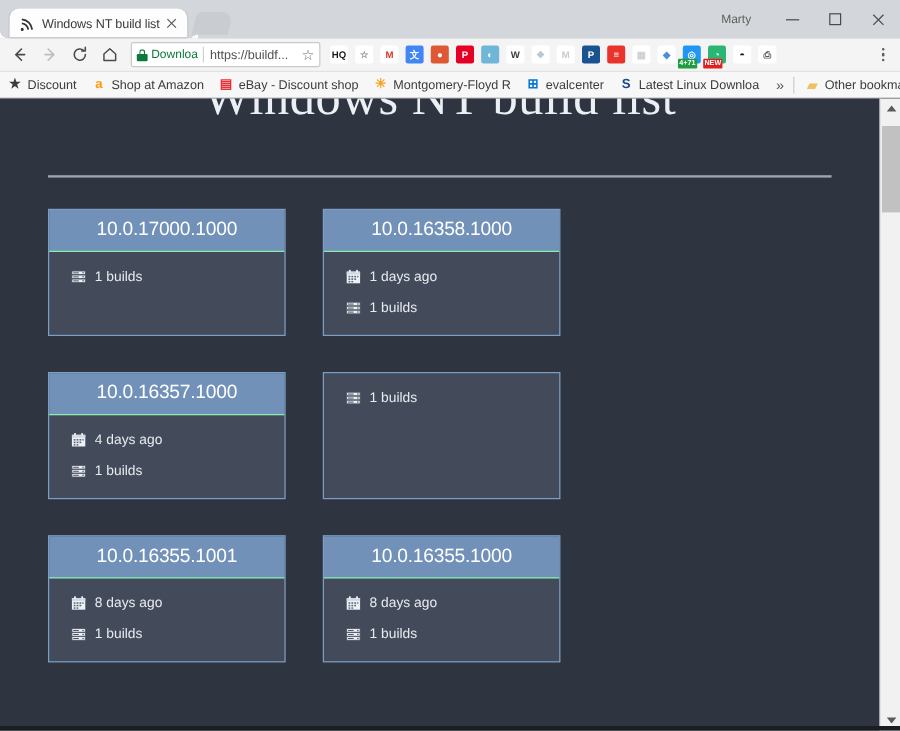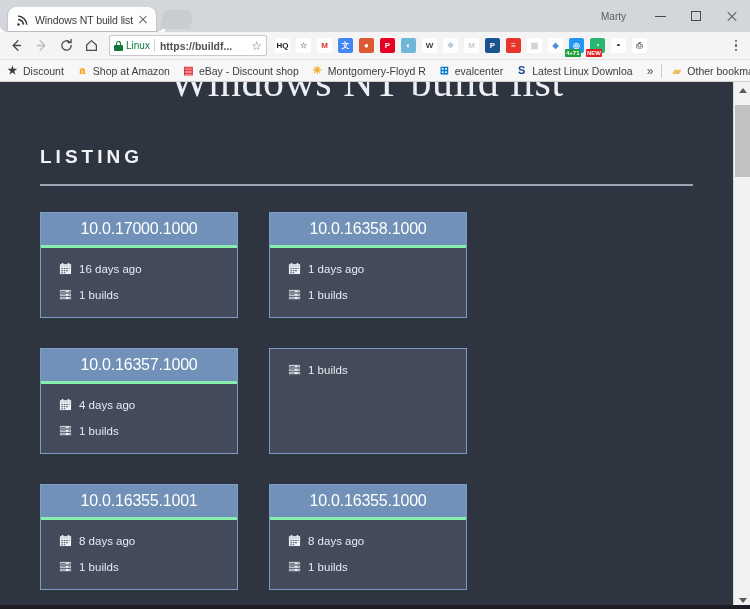--- a/index.html
+++ b/index.html
@@ -61,21 +61,21 @@
              display: flex; align-items: center; padding: 0 4px; margin: 0 5px; }
   .lock { width: 9px; height: 10px; flex:0 0 9px; margin-right: 3px; position: relative; }
   .lock-body { position:absolute; bottom:0; left:0; width:9px; height:6px;
                background:#0b7a39; border-radius:1px; }
   .lock-shackle { position:absolute; top:0; left:2px; width:5px; height:5px;
                   border:1.4px solid #0b7a39; border-bottom:none;
                   border-radius: 3px 3px 0 0; }
   .secure-text { font-size: 10px; color: #0b7a39; margin-right: 4px; }
   .om-sep { width: 1px; height: 13px; background: #d0d0d0; margin-right: 5px; }
   .url-text { font-size: 10.5px; color: #515151; flex: 1 1 auto; white-space: nowrap;
-              overflow: hidden; font-weight: bold; }
+              overflow: hidden; }
   .star { font-size: 12px; color: #6b6b6b; margin-left: 2px; }
   .ext-zone { display: flex; align-items: flex-start; flex: 1 1 auto; }
   .ext { width: 21px; height: 21px; flex: 0 0 21px; position: relative;
          display:flex; align-items:center; justify-content:center; }
   .ext-badge { position: absolute; bottom: -1px; left: -1px; font-size: 6px;
                color: #fff; padding: 0 1px; border-radius: 1px; line-height: 8px;
                font-weight: bold; }
   .menu-dots { width: 20px; height: 24px; display:flex; flex-direction: column;
                align-items: center; justify-content: center; gap: 2px; flex:0 0 20px; }
   .menu-dots i { width: 2.5px; height: 2.5px; background: #5a5a5a; border-radius: 50%; display:block; }
@@ -99,21 +99,21 @@
                 font-family: "Liberation Serif", serif; }
 
   .section { padding: 0 40px; margin-top: 40px; }
   .section-head { color: #f0f2f5; font-size: 19px; font-weight: bold;
                   letter-spacing: 4px; }
   .section-rule { height: 2px; background: #9aa5b4; margin-top: 16px; }
 
   .grid { display: flex; flex-wrap: wrap; gap: 30px 31px; margin-top: 26px; }
   .card { width: 198px; border: 1px solid #7d9ec4; background: #434b5b;
           display: flex; flex-direction: column; }
-  .card-head { background: #7191b8; border-bottom: 3px solid #86efac;
+  .card-head { background: #7191b8; border-bottom: 1px solid #86efac;
                height: 35px; display: flex; align-items: center;
                justify-content: center; }
   .card-title { color: #ffffff; font-size: 16px; letter-spacing: -0.2px; }
   .card-body { padding: 14px 18px 16px; display: flex; flex-direction: column;
                gap: 13px; }
   .meta { display: flex; align-items: center; gap: 7px; }
   .meta-ico { width: 13px; height: 13px; flex: 0 0 13px; }
   .meta-text { color: #e7eaef; font-size: 11.5px; }
 
   
@@ -187,21 +187,21 @@
       <svg width="15" height="15" viewBox="0 0 16 16">
           <path d="M2.8 7.4L8 2.8l5.2 4.6v5.8H2.8z" stroke="#4a4a4a" stroke-width="1.3" fill="none" stroke-linejoin="round"></path>
         </svg>
     </span>
 
     <div class="omnibox">
       <span class="lock">
         <span class="lock-shackle"></span>
           <span class="lock-body"></span>
       </span>
-      <span class="secure-text">Linux</span>
+      <span class="secure-text">Downloa</span>
       <span class="om-sep"></span>
       <span class="url-text" title="Search Google or type a URL">https://buildf...</span>
       <span class="star">☆</span>
     </div>
 
     <div class="ext-zone">
         <span class="ext">
           <span style="width: 15px; height: 15px; border-radius: 2px; display: flex; align-items: center; justify-content: center; font-size: 8px; font-weight: bold; line-height: 1; overflow: hidden; background: rgb(255, 255, 255); color: rgb(26, 26, 26);">HQ</span>
         </span>
         <span class="ext">
@@ -297,47 +297,69 @@
         <span class="bm-label">Other bookmarks</span>
       </div>
     </div>
 
   <div class="viewport">
     <div class="page">
 
       <h1 class="hero-title">Windows NT build list</h1>
 
       <div class="section">
-        <div class="section-head">LISTING</div>
         <div class="section-rule"></div>
         <div class="grid">
             <div class="card">
               <div class="card-head">
                 <span class="card-title">10.0.17000.1000</span>
+              </div>
+              <div class="card-body">
+                <div class="meta">
+                  <svg class="meta-ico" viewBox="0 0 14 14">
+                    <rect x="1" y="2" width="12" height="3.2" fill="#eef1f6" stroke="#4a5260" stroke-width="0.7"></rect>
+                    <rect x="1" y="5.6" width="12" height="3.2" fill="#eef1f6" stroke="#4a5260" stroke-width="0.7"></rect>
+                    <rect x="1" y="9.2" width="12" height="3.2" fill="#eef1f6" stroke="#4a5260" stroke-width="0.7"></rect>
+                    <g fill="#4a5260">
+                      <rect x="2.2" y="3.2" width="5" height="0.9"></rect>
+                      <rect x="2.2" y="6.8" width="5" height="0.9"></rect>
+                      <rect x="2.2" y="10.4" width="5" height="0.9"></rect>
+                      <circle cx="11" cy="3.6" r="0.7"></circle>
+                      <circle cx="11" cy="7.2" r="0.7"></circle>
+                      <circle cx="11" cy="10.8" r="0.7"></circle>
+                    </g>
+                  </svg>
+                  <span class="meta-text">1 builds</span>
+                </div>
+              </div>
+            </div>
+            <div class="card">
+              <div class="card-head">
+                <span class="card-title">10.0.16358.1000</span>
               </div>
               <div class="card-body">
                 <div class="meta">
                   <svg class="meta-ico" viewBox="0 0 14 14">
                     <rect x="1" y="2.5" width="12" height="10.5" fill="#eef1f6"></rect>
                     <rect x="1" y="2.5" width="12" height="2.6" fill="#d3d9e2"></rect>
                     <rect x="3" y="1" width="1.6" height="2.4" fill="#eef1f6"></rect>
                     <rect x="9.4" y="1" width="1.6" height="2.4" fill="#eef1f6"></rect>
                     <g fill="#5a6575">
                       <rect x="2.6" y="6.3" width="1.6" height="1.4"></rect>
                       <rect x="5.2" y="6.3" width="1.6" height="1.4"></rect>
                       <rect x="7.8" y="6.3" width="1.6" height="1.4"></rect>
                       <rect x="10.4" y="6.3" width="1.1" height="1.4"></rect>
                       <rect x="2.6" y="8.6" width="1.6" height="1.4"></rect>
                       <rect x="5.2" y="8.6" width="1.6" height="1.4"></rect>
                       <rect x="7.8" y="8.6" width="1.6" height="1.4"></rect>
                       <rect x="2.6" y="10.9" width="1.6" height="1.3"></rect>
                       <rect x="5.2" y="10.9" width="1.6" height="1.3"></rect>
                     </g>
                   </svg>
-                  <span class="meta-text">16 days ago</span>
+                  <span class="meta-text">1 days ago</span>
                 </div>
                 <div class="meta">
                   <svg class="meta-ico" viewBox="0 0 14 14">
                     <rect x="1" y="2" width="12" height="3.2" fill="#eef1f6" stroke="#4a5260" stroke-width="0.7"></rect>
                     <rect x="1" y="5.6" width="12" height="3.2" fill="#eef1f6" stroke="#4a5260" stroke-width="0.7"></rect>
                     <rect x="1" y="9.2" width="12" height="3.2" fill="#eef1f6" stroke="#4a5260" stroke-width="0.7"></rect>
                     <g fill="#4a5260">
                       <rect x="2.2" y="3.2" width="5" height="0.9"></rect>
                       <rect x="2.2" y="6.8" width="5" height="0.9"></rect>
                       <rect x="2.2" y="10.4" width="5" height="0.9"></rect>
@@ -345,127 +367,127 @@
                       <circle cx="11" cy="7.2" r="0.7"></circle>
                       <circle cx="11" cy="10.8" r="0.7"></circle>
                     </g>
                   </svg>
                   <span class="meta-text">1 builds</span>
                 </div>
               </div>
             </div>
             <div class="card">
               <div class="card-head">
-                <span class="card-title">10.0.16358.1000</span>
+                <span class="card-title">10.0.16357.1000</span>
               </div>
               <div class="card-body">
                 <div class="meta">
                   <svg class="meta-ico" viewBox="0 0 14 14">
                     <rect x="1" y="2.5" width="12" height="10.5" fill="#eef1f6"></rect>
                     <rect x="1" y="2.5" width="12" height="2.6" fill="#d3d9e2"></rect>
                     <rect x="3" y="1" width="1.6" height="2.4" fill="#eef1f6"></rect>
                     <rect x="9.4" y="1" width="1.6" height="2.4" fill="#eef1f6"></rect>
                     <g fill="#5a6575">
                       <rect x="2.6" y="6.3" width="1.6" height="1.4"></rect>
                       <rect x="5.2" y="6.3" width="1.6" height="1.4"></rect>
                       <rect x="7.8" y="6.3" width="1.6" height="1.4"></rect>
                       <rect x="10.4" y="6.3" width="1.1" height="1.4"></rect>
                       <rect x="2.6" y="8.6" width="1.6" height="1.4"></rect>
                       <rect x="5.2" y="8.6" width="1.6" height="1.4"></rect>
                       <rect x="7.8" y="8.6" width="1.6" height="1.4"></rect>
                       <rect x="2.6" y="10.9" width="1.6" height="1.3"></rect>
                       <rect x="5.2" y="10.9" width="1.6" height="1.3"></rect>
                     </g>
                   </svg>
-                  <span class="meta-text">1 days ago</span>
+                  <span class="meta-text">4 days ago</span>
                 </div>
                 <div class="meta">
                   <svg class="meta-ico" viewBox="0 0 14 14">
                     <rect x="1" y="2" width="12" height="3.2" fill="#eef1f6" stroke="#4a5260" stroke-width="0.7"></rect>
                     <rect x="1" y="5.6" width="12" height="3.2" fill="#eef1f6" stroke="#4a5260" stroke-width="0.7"></rect>
                     <rect x="1" y="9.2" width="12" height="3.2" fill="#eef1f6" stroke="#4a5260" stroke-width="0.7"></rect>
                     <g fill="#4a5260">
                       <rect x="2.2" y="3.2" width="5" height="0.9"></rect>
                       <rect x="2.2" y="6.8" width="5" height="0.9"></rect>
                       <rect x="2.2" y="10.4" width="5" height="0.9"></rect>
                       <circle cx="11" cy="3.6" r="0.7"></circle>
                       <circle cx="11" cy="7.2" r="0.7"></circle>
                       <circle cx="11" cy="10.8" r="0.7"></circle>
                     </g>
                   </svg>
                   <span class="meta-text">1 builds</span>
                 </div>
               </div>
             </div>
             <div class="card">
+              <div class="card-body">
+                <div class="meta">
+                  <svg class="meta-ico" viewBox="0 0 14 14">
+                    <rect x="1" y="2" width="12" height="3.2" fill="#eef1f6" stroke="#4a5260" stroke-width="0.7"></rect>
+                    <rect x="1" y="5.6" width="12" height="3.2" fill="#eef1f6" stroke="#4a5260" stroke-width="0.7"></rect>
+                    <rect x="1" y="9.2" width="12" height="3.2" fill="#eef1f6" stroke="#4a5260" stroke-width="0.7"></rect>
+                    <g fill="#4a5260">
+                      <rect x="2.2" y="3.2" width="5" height="0.9"></rect>
+                      <rect x="2.2" y="6.8" width="5" height="0.9"></rect>
+                      <rect x="2.2" y="10.4" width="5" height="0.9"></rect>
+                      <circle cx="11" cy="3.6" r="0.7"></circle>
+                      <circle cx="11" cy="7.2" r="0.7"></circle>
+                      <circle cx="11" cy="10.8" r="0.7"></circle>
+                    </g>
+                  </svg>
+                  <span class="meta-text">1 builds</span>
+                </div>
+              </div>
+            </div>
+            <div class="card">
               <div class="card-head">
-                <span class="card-title">10.0.16357.1000</span>
+                <span class="card-title">10.0.16355.1001</span>
               </div>
               <div class="card-body">
                 <div class="meta">
                   <svg class="meta-ico" viewBox="0 0 14 14">
                     <rect x="1" y="2.5" width="12" height="10.5" fill="#eef1f6"></rect>
                     <rect x="1" y="2.5" width="12" height="2.6" fill="#d3d9e2"></rect>
                     <rect x="3" y="1" width="1.6" height="2.4" fill="#eef1f6"></rect>
                     <rect x="9.4" y="1" width="1.6" height="2.4" fill="#eef1f6"></rect>
                     <g fill="#5a6575">
                       <rect x="2.6" y="6.3" width="1.6" height="1.4"></rect>
                       <rect x="5.2" y="6.3" width="1.6" height="1.4"></rect>
                       <rect x="7.8" y="6.3" width="1.6" height="1.4"></rect>
                       <rect x="10.4" y="6.3" width="1.1" height="1.4"></rect>
                       <rect x="2.6" y="8.6" width="1.6" height="1.4"></rect>
                       <rect x="5.2" y="8.6" width="1.6" height="1.4"></rect>
                       <rect x="7.8" y="8.6" width="1.6" height="1.4"></rect>
                       <rect x="2.6" y="10.9" width="1.6" height="1.3"></rect>
                       <rect x="5.2" y="10.9" width="1.6" height="1.3"></rect>
                     </g>
                   </svg>
-                  <span class="meta-text">4 days ago</span>
+                  <span class="meta-text">8 days ago</span>
                 </div>
                 <div class="meta">
                   <svg class="meta-ico" viewBox="0 0 14 14">
                     <rect x="1" y="2" width="12" height="3.2" fill="#eef1f6" stroke="#4a5260" stroke-width="0.7"></rect>
                     <rect x="1" y="5.6" width="12" height="3.2" fill="#eef1f6" stroke="#4a5260" stroke-width="0.7"></rect>
                     <rect x="1" y="9.2" width="12" height="3.2" fill="#eef1f6" stroke="#4a5260" stroke-width="0.7"></rect>
                     <g fill="#4a5260">
                       <rect x="2.2" y="3.2" width="5" height="0.9"></rect>
                       <rect x="2.2" y="6.8" width="5" height="0.9"></rect>
                       <rect x="2.2" y="10.4" width="5" height="0.9"></rect>
                       <circle cx="11" cy="3.6" r="0.7"></circle>
                       <circle cx="11" cy="7.2" r="0.7"></circle>
                       <circle cx="11" cy="10.8" r="0.7"></circle>
                     </g>
                   </svg>
                   <span class="meta-text">1 builds</span>
                 </div>
               </div>
             </div>
             <div class="card">
-              <div class="card-body">
-                <div class="meta">
-                  <svg class="meta-ico" viewBox="0 0 14 14">
-                    <rect x="1" y="2" width="12" height="3.2" fill="#eef1f6" stroke="#4a5260" stroke-width="0.7"></rect>
-                    <rect x="1" y="5.6" width="12" height="3.2" fill="#eef1f6" stroke="#4a5260" stroke-width="0.7"></rect>
-                    <rect x="1" y="9.2" width="12" height="3.2" fill="#eef1f6" stroke="#4a5260" stroke-width="0.7"></rect>
-                    <g fill="#4a5260">
-                      <rect x="2.2" y="3.2" width="5" height="0.9"></rect>
-                      <rect x="2.2" y="6.8" width="5" height="0.9"></rect>
-                      <rect x="2.2" y="10.4" width="5" height="0.9"></rect>
-                      <circle cx="11" cy="3.6" r="0.7"></circle>
-                      <circle cx="11" cy="7.2" r="0.7"></circle>
-                      <circle cx="11" cy="10.8" r="0.7"></circle>
-                    </g>
-                  </svg>
-                  <span class="meta-text">1 builds</span>
-                </div>
-              </div>
-            </div>
-            <div class="card">
               <div class="card-head">
-                <span class="card-title">10.0.16355.1001</span>
+                <span class="card-title">10.0.16355.1000</span>
               </div>
               <div class="card-body">
                 <div class="meta">
                   <svg class="meta-ico" viewBox="0 0 14 14">
                     <rect x="1" y="2.5" width="12" height="10.5" fill="#eef1f6"></rect>
                     <rect x="1" y="2.5" width="12" height="2.6" fill="#d3d9e2"></rect>
                     <rect x="3" y="1" width="1.6" height="2.4" fill="#eef1f6"></rect>
                     <rect x="9.4" y="1" width="1.6" height="2.4" fill="#eef1f6"></rect>
                     <g fill="#5a6575">
                       <rect x="2.6" y="6.3" width="1.6" height="1.4"></rect>
@@ -492,63 +514,20 @@
                       <rect x="2.2" y="10.4" width="5" height="0.9"></rect>
                       <circle cx="11" cy="3.6" r="0.7"></circle>
                       <circle cx="11" cy="7.2" r="0.7"></circle>
                       <circle cx="11" cy="10.8" r="0.7"></circle>
                     </g>
                   </svg>
                   <span class="meta-text">1 builds</span>
                 </div>
               </div>
             </div>
-            <div class="card">
-              <div class="card-head">
-                <span class="card-title">10.0.16355.1000</span>
-              </div>
-              <div class="card-body">
-                <div class="meta">
-                  <svg class="meta-ico" viewBox="0 0 14 14">
-                    <rect x="1" y="2.5" width="12" height="10.5" fill="#eef1f6"></rect>
-                    <rect x="1" y="2.5" width="12" height="2.6" fill="#d3d9e2"></rect>
-                    <rect x="3" y="1" width="1.6" height="2.4" fill="#eef1f6"></rect>
-                    <rect x="9.4" y="1" width="1.6" height="2.4" fill="#eef1f6"></rect>
-                    <g fill="#5a6575">
-                      <rect x="2.6" y="6.3" width="1.6" height="1.4"></rect>
-                      <rect x="5.2" y="6.3" width="1.6" height="1.4"></rect>
-                      <rect x="7.8" y="6.3" width="1.6" height="1.4"></rect>
-                      <rect x="10.4" y="6.3" width="1.1" height="1.4"></rect>
-                      <rect x="2.6" y="8.6" width="1.6" height="1.4"></rect>
-                      <rect x="5.2" y="8.6" width="1.6" height="1.4"></rect>
-                      <rect x="7.8" y="8.6" width="1.6" height="1.4"></rect>
-                      <rect x="2.6" y="10.9" width="1.6" height="1.3"></rect>
-                      <rect x="5.2" y="10.9" width="1.6" height="1.3"></rect>
-                    </g>
-                  </svg>
-                  <span class="meta-text">8 days ago</span>
-                </div>
-                <div class="meta">
-                  <svg class="meta-ico" viewBox="0 0 14 14">
-                    <rect x="1" y="2" width="12" height="3.2" fill="#eef1f6" stroke="#4a5260" stroke-width="0.7"></rect>
-                    <rect x="1" y="5.6" width="12" height="3.2" fill="#eef1f6" stroke="#4a5260" stroke-width="0.7"></rect>
-                    <rect x="1" y="9.2" width="12" height="3.2" fill="#eef1f6" stroke="#4a5260" stroke-width="0.7"></rect>
-                    <g fill="#4a5260">
-                      <rect x="2.2" y="3.2" width="5" height="0.9"></rect>
-                      <rect x="2.2" y="6.8" width="5" height="0.9"></rect>
-                      <rect x="2.2" y="10.4" width="5" height="0.9"></rect>
-                      <circle cx="11" cy="3.6" r="0.7"></circle>
-                      <circle cx="11" cy="7.2" r="0.7"></circle>
-                      <circle cx="11" cy="10.8" r="0.7"></circle>
-                    </g>
-                  </svg>
-                  <span class="meta-text">1 builds</span>
-                </div>
-              </div>
-            </div>
           </div>
       </div>
 
     </div>
 
     <div class="scrollbar">
       <span class="sb-arrow sb-up">
           <span class="sb-tri sb-tri-up"></span>
         </span>
       <span class="sb-thumb"></span>

